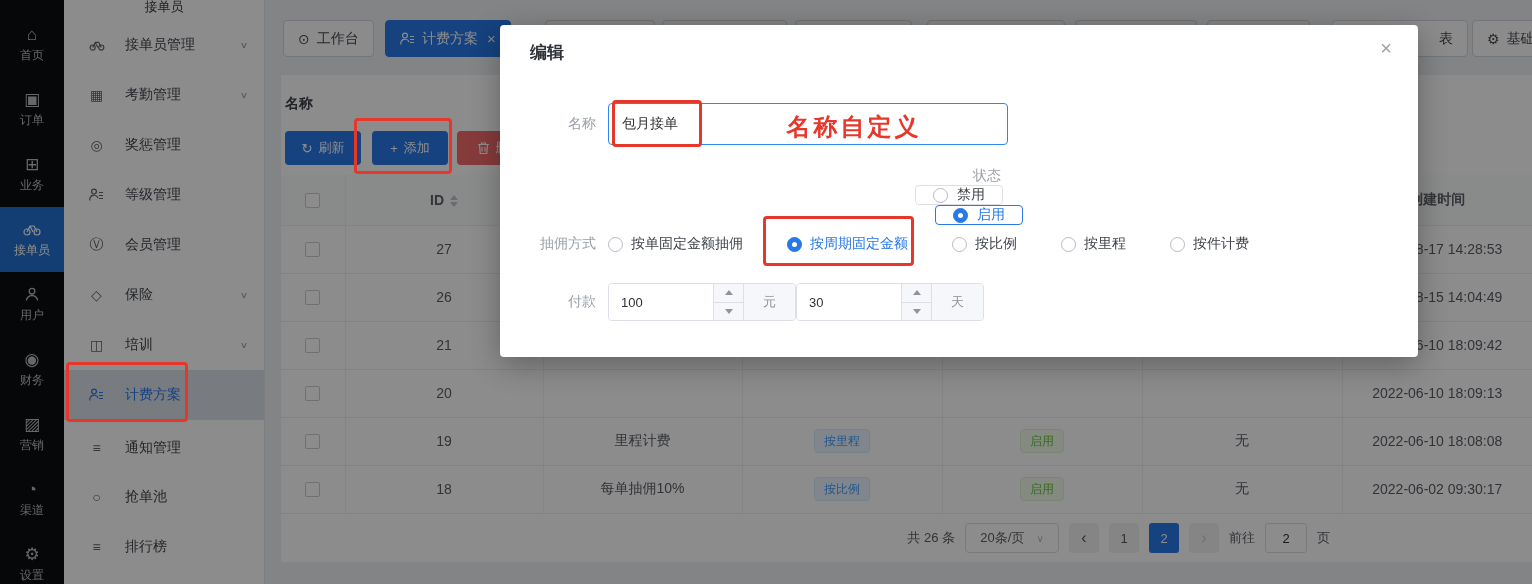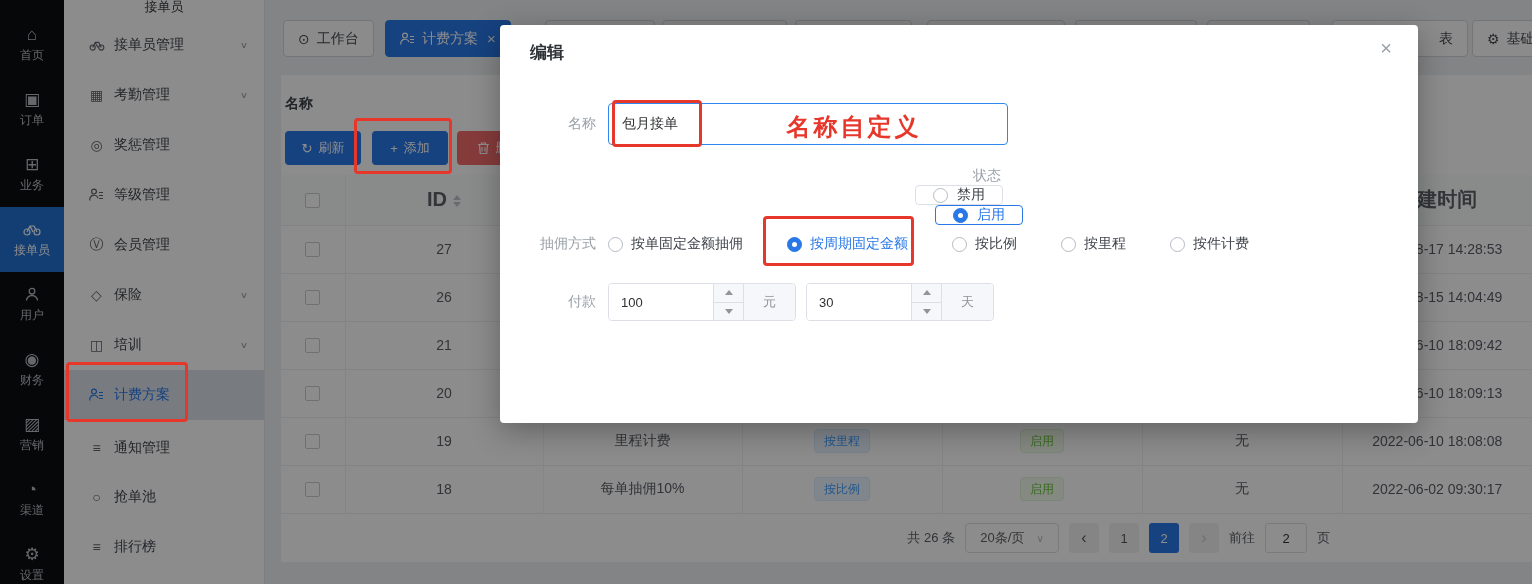--- a/index.html
+++ b/index.html
@@ -9,21 +9,21 @@
     font-family:"Liberation Sans","DejaVu Sans",sans-serif; background:#eef0f3;
   }
   
   .rail { position:absolute; left:0; top:0; bottom:0; width:64px; background:#0c0d10; padding-top:12px; z-index:1; }
   .rail-item { height:65px; display:flex; flex-direction:column; align-items:center; justify-content:center; gap:4px; color:#b9bcc2; font-size:12px; cursor:pointer; }
   .rail-item .ri-icon { font-size:17px; line-height:1; display:flex; align-items:center; justify-content:center; height:18px; }
   .rail-item.active { background:#2472d2; color:#fff; }
   
   .submenu { position:absolute; left:64px; top:0; bottom:0; width:201px; background:#fff; border-right:1px solid #e4e6e9; z-index:1; }
   .submenu-title { position:absolute; top:-3px; left:0; right:0; text-align:center; font-size:13px; color:#3c4046; line-height:20px; }
-  .menu-item { position:absolute; left:0; right:0; height:50px; display:flex; align-items:center; gap:9px; padding:0 16px 0 24px; font-size:14px; color:#42464d; cursor:pointer; }
+  .menu-item { position:absolute; left:0; right:0; height:50px; display:flex; align-items:center; gap:20px; padding:0 16px 0 24px; font-size:14px; color:#42464d; cursor:pointer; }
   .menu-item .mi-icon { width:17px; font-size:14px; color:#5f646b; display:flex; align-items:center; justify-content:center; }
   .menu-item .mi-chev { margin-left:auto; font-size:11px; color:#9aa0a8; transform:scaleY(.8); }
   .menu-item.active { background:#dbe2eb; color:#2878e8; }
   .menu-item.active .mi-icon { color:#2878e8; }
   svg.lic { display:block; }
   
   .content { position:absolute; left:265px; top:0; right:0; bottom:0; background:#eef0f3; }
   .tab { position:absolute; top:20px; height:37px; border:1px solid #d3d6da; border-radius:4px; background:#fdfdfe; display:flex; align-items:center; gap:7px; padding:0 14px; font-size:14px; color:#464a50; cursor:pointer; }
   .tab .t-icon { font-size:14px; line-height:1; }
   .tab.active { background:#2878e8; border-color:#2878e8; color:#fff; }
@@ -35,21 +35,21 @@
   .flt-label { position:absolute; left:4px; top:20px; font-size:14px; color:#3f434a; font-weight:bold; }
   .flt-input { position:absolute; left:59px; top:10px; width:232px; height:36px; border:1px solid #dcdfe6; border-radius:4px; padding:0 12px; font-size:13px; color:#303133; font-family:inherit; }
   .flt-input::placeholder { color:#bfc4cc; }
   .btn { position:absolute; top:56px; height:34px; border:none; border-radius:4px; color:#fff; font-size:13px; display:flex; align-items:center; justify-content:center; gap:6px; cursor:pointer; font-family:inherit; }
   .btn .b-icon { font-size:13px; line-height:1; }
   .btn-refresh { left:4px; width:76px; background:#2878e8; }
   .btn-add { left:91px; width:76px; background:#2878e8; }
   .btn-del { left:176px; width:84px; background:#f56c6c; }
   
   table.grid { position:absolute; top:100px; left:0; width:1251px; border-collapse:collapse; table-layout:fixed; }
-  .grid th { height:50px; background:#fafbfc; font-size:20px; font-weight:bold; color:#5d6167; }
+  .grid th { height:50px; background:#fafbfc; font-size:14px; font-weight:bold; color:#5d6167; }
   .grid td { height:48px; font-size:14px; color:#5a5e66; text-align:center; }
   .grid th, .grid td { border-bottom:1px solid #ebeef5; border-right:1px solid #f0f2f5; }
   .grid tr > *:last-child { border-right:none; }
   .cb { display:inline-block; width:15px; height:15px; border:1px solid #c8ccd2; border-radius:2px; background:#fff; vertical-align:middle; cursor:pointer; }
   .sort { display:inline-flex; flex-direction:column; gap:2px; margin-left:6px; vertical-align:middle; cursor:pointer; }
   .sort i { width:0; height:0; border-left:4px solid transparent; border-right:4px solid transparent; }
   .sort .up { border-bottom:5px solid #c0c4cc; }
   .sort .down { border-top:5px solid #c0c4cc; }
   .tag { display:inline-block; height:24px; line-height:22px; padding:0 9px; border-radius:4px; font-size:12px; }
   .tag:empty { display:none; }
@@ -59,41 +59,41 @@
   .pager { position:absolute; top:448px; right:202px; display:flex; align-items:center; gap:10px; font-size:13px; color:#5a5e66; }
   .pg-select { width:94px; height:30px; border:1px solid #dcdfe6; border-radius:4px; background:#fff; display:flex; align-items:center; justify-content:center; gap:12px; color:#606266; cursor:pointer; }
   .pg-select .sel-arrow { color:#b4b9c0; font-size:10px; }
   .pg-btn { min-width:30px; height:30px; padding:0 4px; background:#f2f3f5; border-radius:3px; display:flex; align-items:center; justify-content:center; color:#545960; font-size:13px; cursor:pointer; }
   .pg-btn.arrow { font-size:16px; }
   .pg-btn.disabled { color:#c6cad0; }
   .pg-btn.current { background:#2878e8; color:#fff; }
   .pg-goto { width:42px; height:30px; border:1px solid #dcdfe6; border-radius:3px; text-align:center; font-size:13px; color:#303133; font-family:inherit; }
   
   .overlay { position:absolute; inset:0; background:rgba(0,0,0,.45); z-index:20; }
-  .dialog { position:absolute; left:500px; top:25px; width:918px; height:398px; background:#fff; border-radius:4px; box-shadow:0 8px 30px rgba(0,0,0,.3); z-index:25; }
+  .dialog { position:absolute; left:500px; top:25px; width:918px; height:332px; background:#fff; border-radius:4px; box-shadow:0 8px 30px rgba(0,0,0,.3); z-index:25; }
   .dlg-title { position:absolute; left:30px; top:16px; font-size:17px; font-weight:bold; color:#2f3338; }
   .dlg-close { position:absolute; right:26px; top:12px; font-size:20px; color:#9aa0a8; cursor:pointer; }
   .frow { position:absolute; left:0; right:0; display:flex; align-items:center; }
   .flabel { width:108px; text-align:right; padding-right:12px; color:#9aa0a8; font-size:14px; flex:none; }
   .row-name { top:78px; height:42px; }
   .name-input { width:400px; height:42px; border:1px solid #2f87f0; border-radius:4px; padding:0 13px; font-size:14px; color:#303133; font-family:inherit; }
   .row-status { top:142px; height:38px;flex-direction:column; }
   .rbox { height:38px; border:1px solid #dcdfe6; border-radius:4px; display:flex; align-items:center; gap:9px; padding:0 17px; font-size:14px; color:#3f434a; cursor:pointer; }
   .rbox + .rbox { margin-left:40px; }
   .rbox.on { border-color:#2878e8; color:#2878e8; }
   .rdo { width:15px; height:15px; border:1px solid #b6bbc3; border-radius:50%; background:#fff; position:relative; flex:none; }
   .rdo.on { border-color:#2878e8; background:#2878e8; }
   .rdo.on::after { content:""; position:absolute; inset:4px; background:#fff; border-radius:50%; }
   .row-method { top:204px; height:30px; }
   .radio-line { display:flex; align-items:center; gap:44px; }
   .ropt { display:flex; align-items:center; gap:8px; font-size:14px; color:#3f434a; cursor:pointer; white-space:nowrap; }
   .ropt.on { color:#2878e8; }
   .row-pay { top:258px; height:38px; }
   .num-group { display:flex; height:38px; border:1px solid #dcdfe6; border-radius:4px; overflow:hidden; background:#fff; }
-  .num-group + .num-group { margin-left:10px; }
+  .num-group + .num-group { }
   .num-input { width:104px; height:100%; border:none; padding:0 12px; font-size:13px; color:#303133; font-family:inherit; outline:none; }
   .stepper { width:30px; border-left:1px solid #dcdfe6; display:flex; flex-direction:column; }
   .stepper b { flex:1; display:flex; align-items:center; justify-content:center; background:#f5f7fa; cursor:pointer; }
   .stepper b + b { border-top:1px solid #dcdfe6; }
   .tri-up { width:0; height:0; border-left:4px solid transparent; border-right:4px solid transparent; border-bottom:5px solid #909399; }
   .tri-dn { width:0; height:0; border-left:4px solid transparent; border-right:4px solid transparent; border-top:5px solid #909399; }
   .unit { width:52px; background:#f5f7fa; border-left:1px solid #dcdfe6; display:flex; align-items:center; justify-content:center; color:#909399; font-size:13px; }
   .dfooter { position:absolute; top:356px; left:0; right:0; display:flex; justify-content:center; gap:13px; }
   .dbtn { height:34px; padding:0 19px; border-radius:4px; font-size:13px; display:flex; align-items:center; cursor:pointer; font-family:inherit; }
   .dbtn-cancel { background:#fff; border:1px solid #dcdfe6; color:#606266; }

